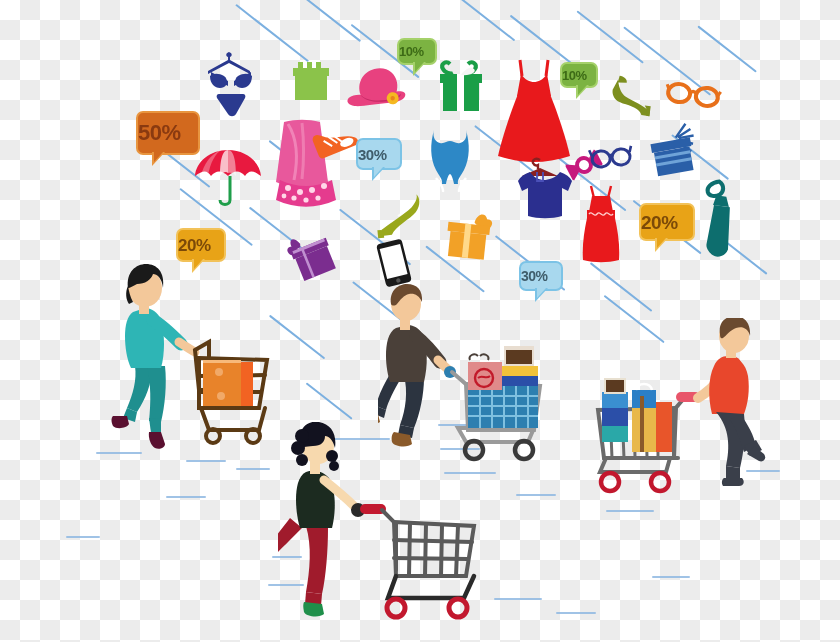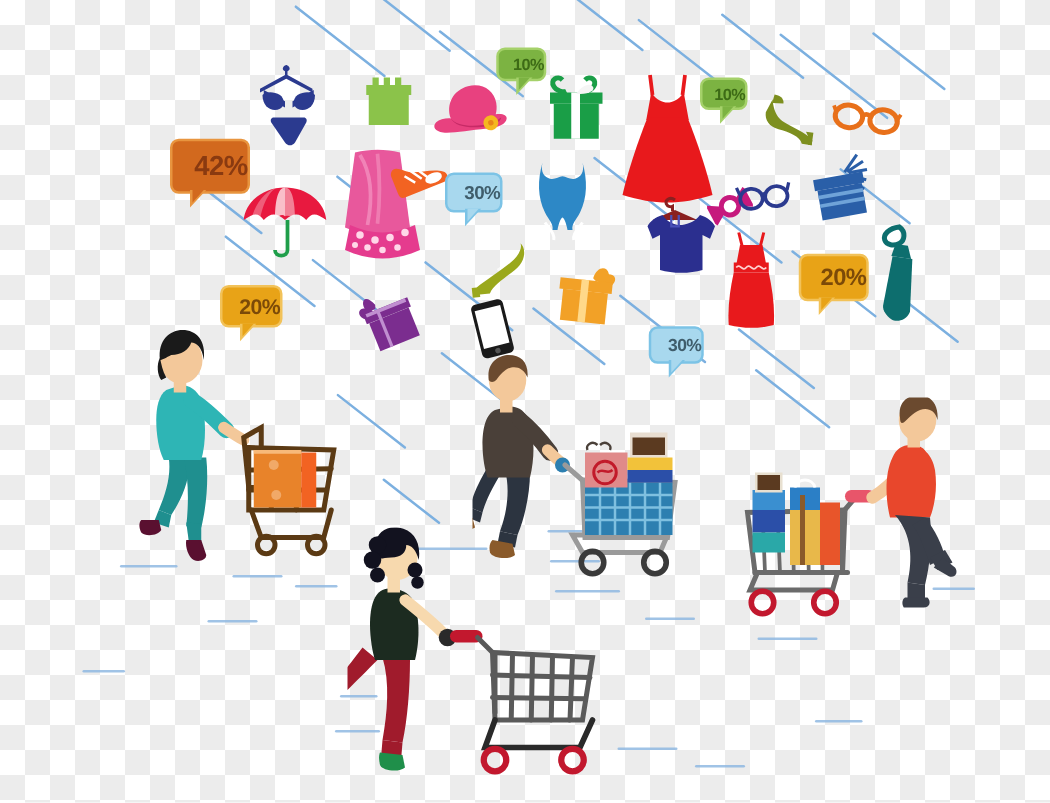--- a/index.html
+++ b/index.html
@@ -37,21 +37,21 @@
     opacity:.85;
   }
 
   
   .badge{
     position:absolute;
     border-radius:7px;
     border:2px solid;
     display:flex;
     align-items:center;
-    justify-content:flex-end;
+    justify-content:flex-start;
     font-weight:bold;
     letter-spacing:-0.5px;
     box-sizing:border-box;
     line-height:1;
   }
   .badge .tail{
     position:absolute;
     left:14px;
     bottom:-13px;
     width:0;height:0;
@@ -335,21 +335,21 @@
         <path d="M14 26 l16 0 l4 42 c-2 8 -10 10 -14 8 c-4 -2 -8 -6 -8 -10z" fill="#0d6e6e"></path>
       </svg>
     </div>
 
   </div>
 
   <div id="badges-layer">
       <div class="badge" style="left: 136px; top: 111px; width: 64px; height: 44px; background: rgb(210, 105, 30); border-color: rgb(232, 149, 63); color: rgb(138, 58, 16); font-size: 22px;">
         <span class="tail" style="border-top-color: rgb(232, 149, 63);"></span>
         <span class="tail-in" style="border-top-color: rgb(210, 105, 30);"></span>
-        <span>42%</span>
+        <span>50%</span>
       </div>
       <div class="badge" style="left: 176px; top: 228px; width: 50px; height: 34px; background: rgb(232, 163, 23); border-color: rgb(242, 194, 89); color: rgb(124, 74, 8); font-size: 17px;">
         <span class="tail" style="border-top-color: rgb(242, 194, 89);"></span>
         <span class="tail-in" style="border-top-color: rgb(232, 163, 23);"></span>
         <span>20%</span>
       </div>
       <div class="badge" style="left: 397px; top: 38px; width: 40px; height: 27px; background: rgb(124, 179, 66); border-color: rgb(165, 209, 106); color: rgb(61, 107, 22); font-size: 13px;">
         <span class="tail" style="border-top-color: rgb(165, 209, 106);"></span>
         <span class="tail-in" style="border-top-color: rgb(124, 179, 66);"></span>
         <span>10%</span>

